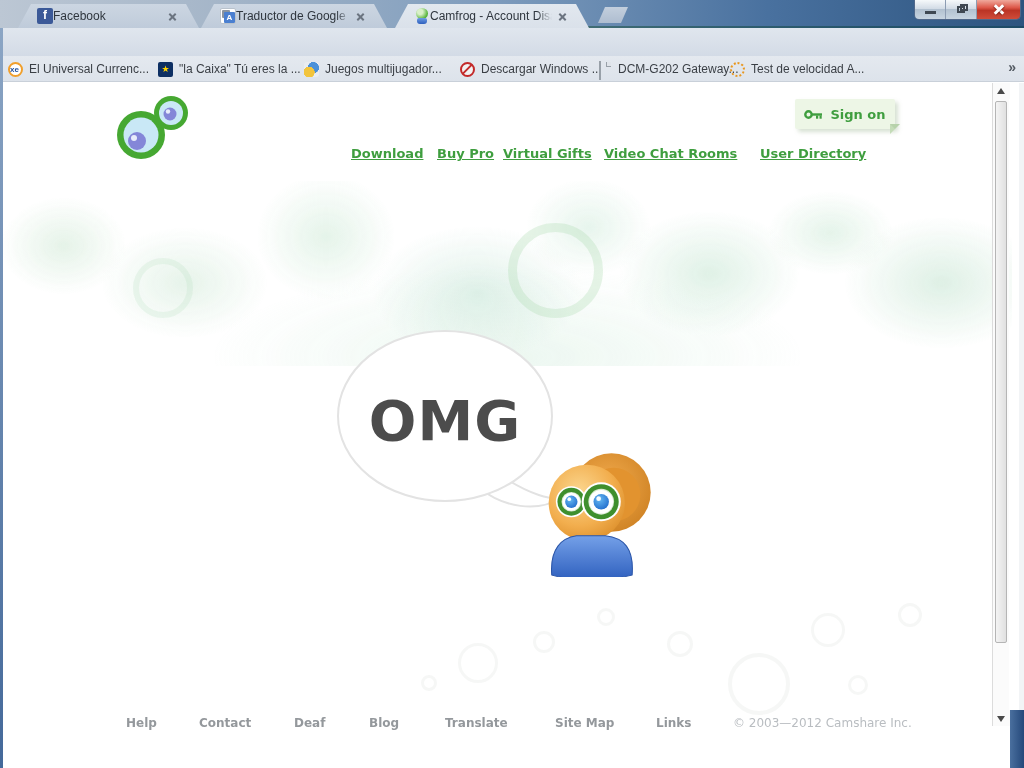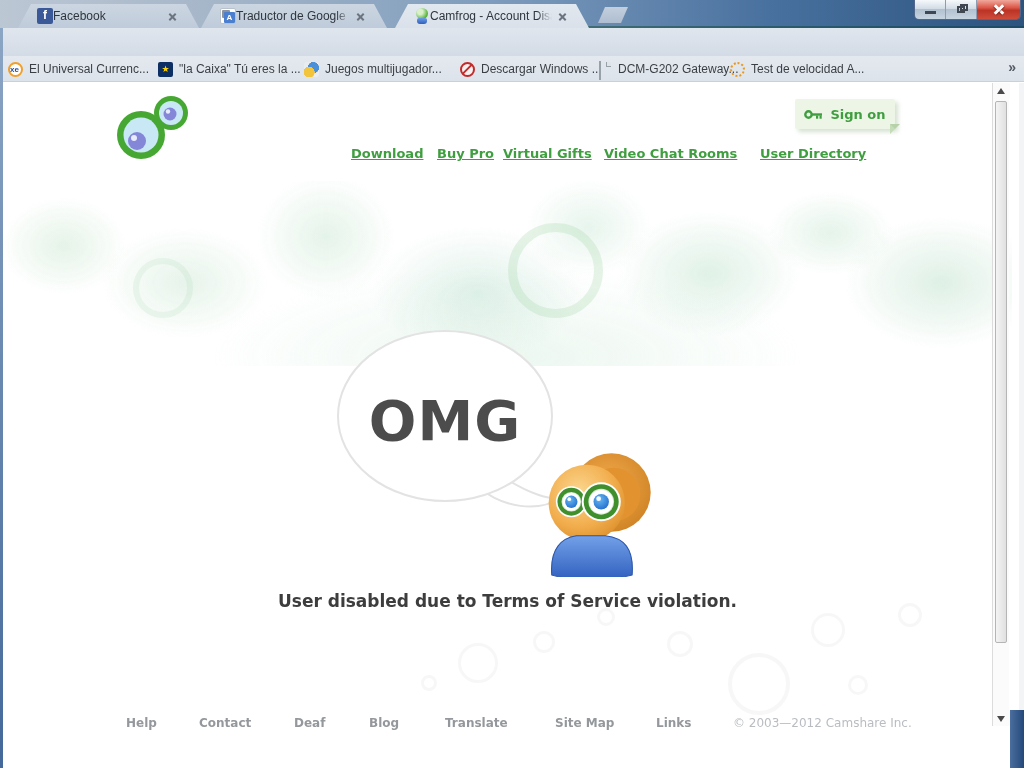--- a/index.html
+++ b/index.html
@@ -319,21 +319,20 @@
       <circle cx="33" cy="57" r="6" fill="url(#pg)"></circle>
       <circle cx="31" cy="54.5" r="1.8" fill="#fff" opacity=".95"></circle>
       <circle cx="62" cy="57" r="19" fill="#ffffff"></circle>
       <circle cx="62" cy="57" r="17" fill="#3f8f2d"></circle>
       <circle cx="62" cy="57" r="12.5" fill="#d9ead2"></circle>
       <circle cx="62" cy="57" r="11.5" fill="#ffffff"></circle>
       <circle cx="62" cy="57" r="7.5" fill="url(#pg)"></circle>
       <circle cx="59.5" cy="54" r="2.3" fill="#fff" opacity=".95"></circle>
     </svg>
 
-    <div class="tos-message">User disabled due to Terms of Service violation.</div>
 
     <div class="fb-bubble b1"></div>
       <div class="fb-bubble b2"></div>
     <div class="fb-bubble b3"></div>
       <div class="fb-bubble b4"></div>
     <div class="fb-bubble b5"></div>
       <div class="fb-bubble b6"></div>
     <div class="fb-bubble b7"></div>
       <div class="fb-bubble b8"></div>
     <div class="fb-bubble b9"></div>

